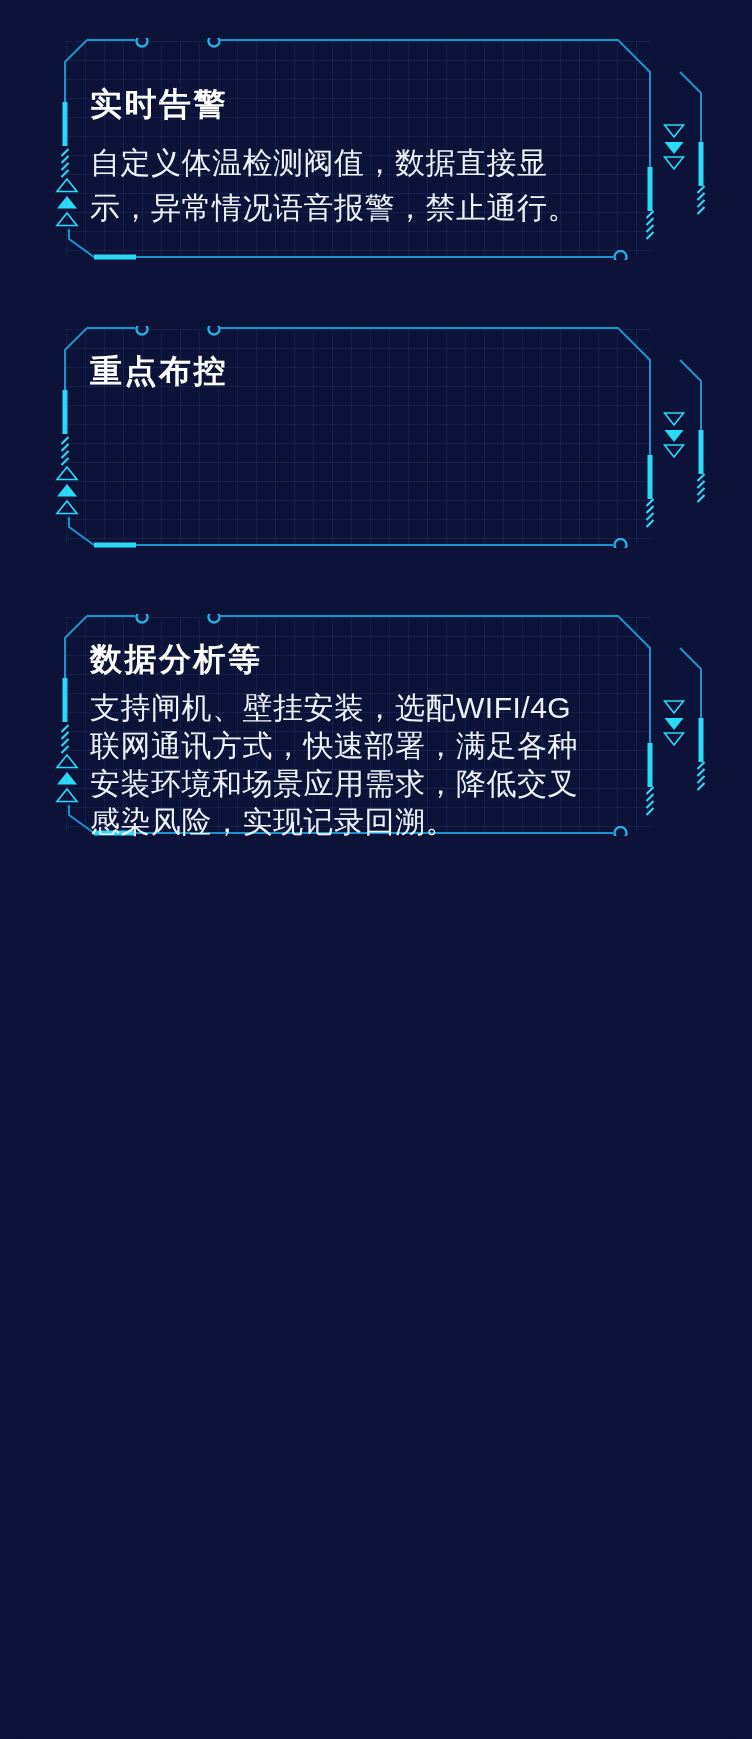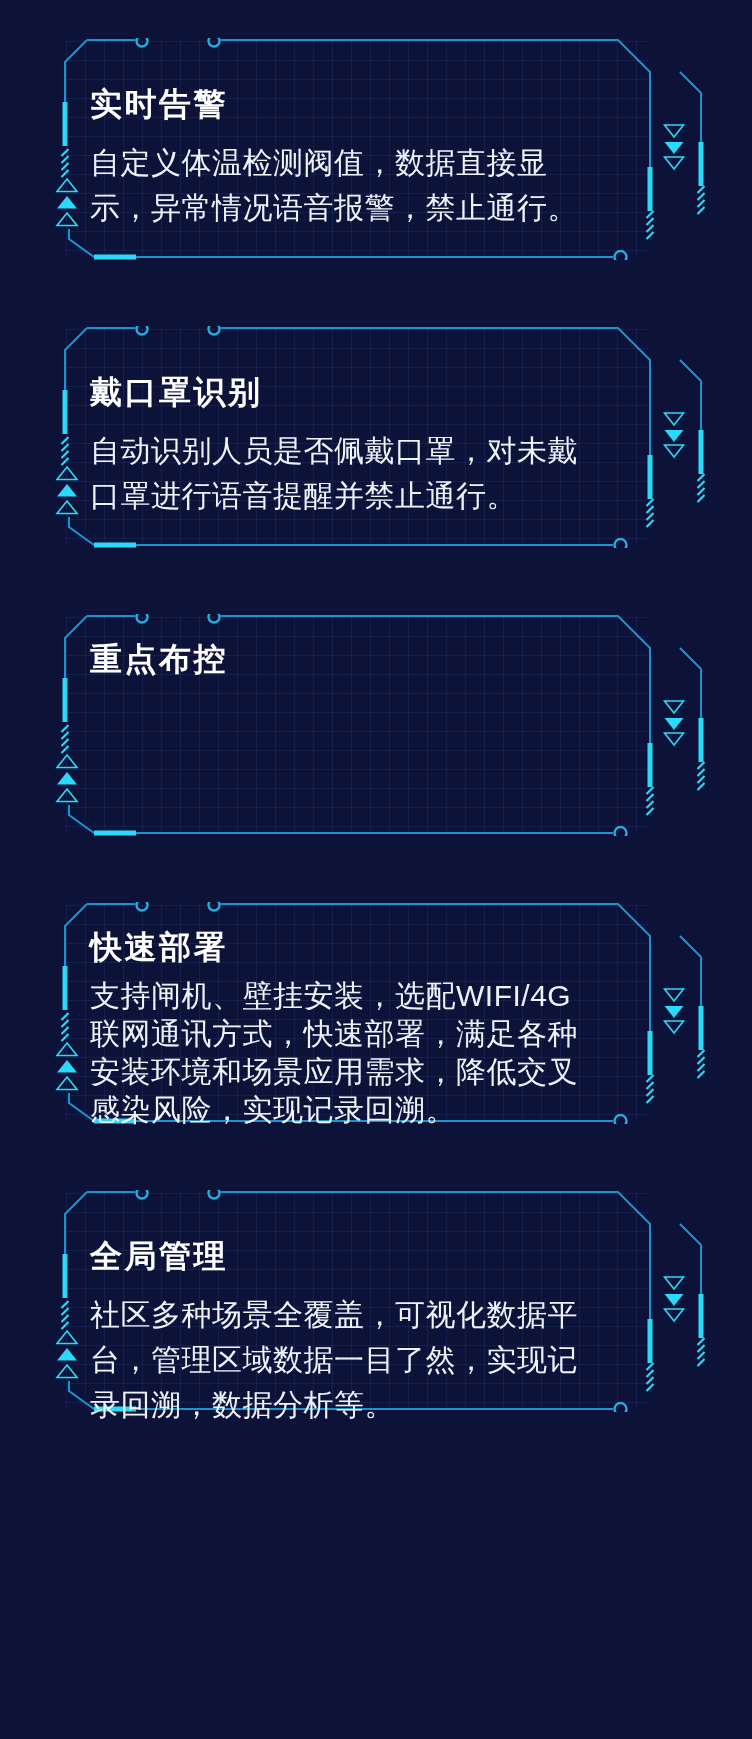--- a/index.html
+++ b/index.html
@@ -96,57 +96,37 @@
     <svg class="frame" viewBox="0 0 676 222">
         <use href="#cardframe"></use>
       </svg>
     <div class="grid-bg"></div>
     <div class="content">
       <h2 class="title">实时告警</h2>
       <p class="body">自定义体温检测阀值，数据直接显示，异常情况语音报警，禁止通行。</p>
     </div>
   </section>
 
-  <section class="card">
-    <svg class="frame" viewBox="0 0 676 222">
-        <use href="#cardframe"></use>
-      </svg>
-    <div class="grid-bg"></div>
-    <div class="content">
-      <h2 class="title">戴口罩识别</h2>
-      <p class="body">自动识别人员是否佩戴口罩，对未戴口罩进行语音提醒并禁止通行。</p>
-    </div>
-  </section>
 
 
   <section class="card three">
     <svg class="frame" viewBox="0 0 676 222">
         <use href="#cardframe"></use>
       </svg>
     <div class="grid-bg"></div>
     <div class="content">
       <h2 class="title">重点布控</h2>
     </div>
   </section>
 
   <section class="card three">
     <svg class="frame" viewBox="0 0 676 222">
         <use href="#cardframe"></use>
       </svg>
     <div class="grid-bg"></div>
     <div class="content">
-      <h2 class="title">快速部署</h2>
+      <h2 class="title">数据分析等</h2>
       <p class="body">支持闸机、壁挂安装，选配WIFI/4G联网通讯方式，快速部署，满足各种安装环境和场景应用需求，降低交叉感染风险，实现记录回溯。</p>
     </div>
   </section>
 
-  <section class="card">
-    <svg class="frame" viewBox="0 0 676 222">
-        <use href="#cardframe"></use>
-      </svg>
-    <div class="grid-bg"></div>
-    <div class="content">
-      <h2 class="title">全局管理</h2>
-      <p class="body">社区多种场景全覆盖，可视化数据平台，管理区域数据一目了然，实现记录回溯，数据分析等。</p>
-    </div>
-  </section>
 
 </div>
 
 </body></html>

